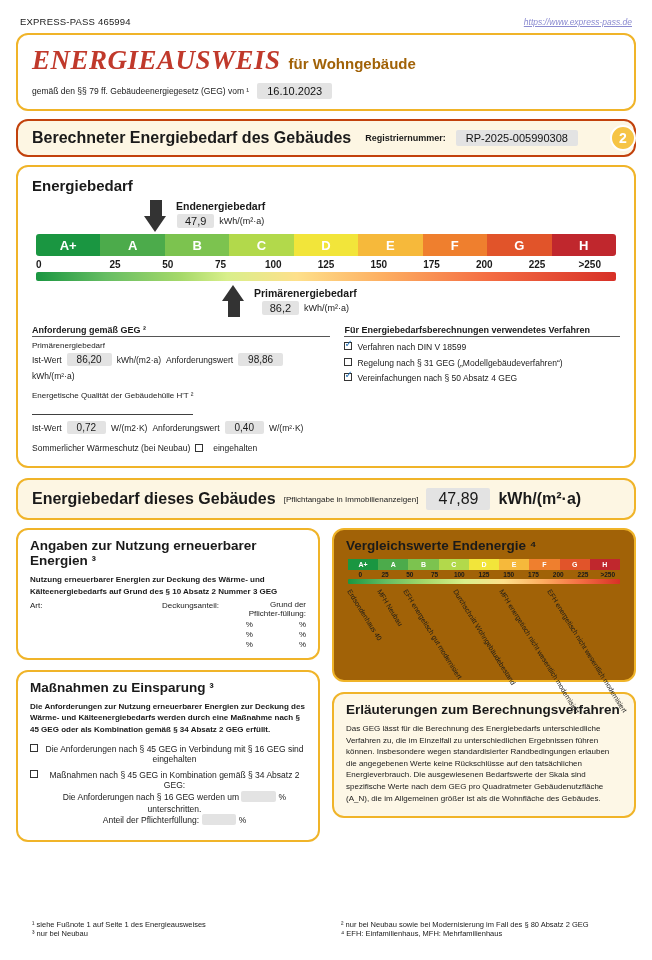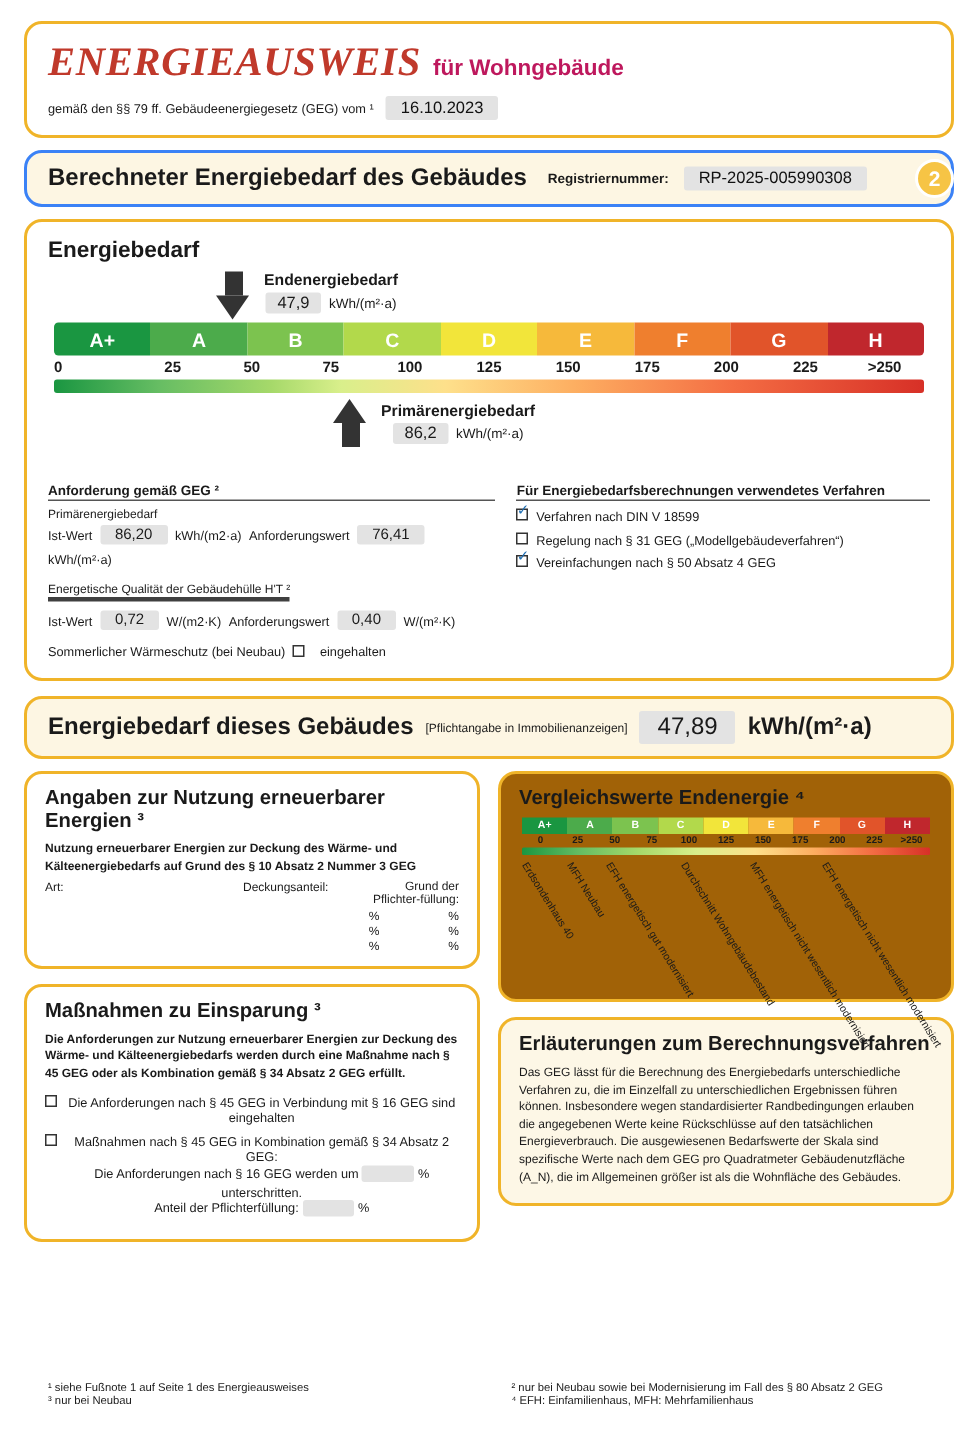--- a/index.html
+++ b/index.html
@@ -28,30 +28,30 @@
   }
 
   
   .headercard { padding: 10px 29px 10px 14px; margin-bottom:8px; }
   .title-row { display:flex; align-items:baseline; gap:8px; }
   .eaw {
     font-family:"Liberation Serif", serif;
     font-style: italic; font-weight:bold;
     font-size: 27px; color:#c0392b; letter-spacing:.5px;
   }
-  .fuer { font-size:15px; font-weight:bold; color:#be185d; }
+  .fuer { font-size:15px; font-weight:bold; color:#a16207; }
   .sub-row { display:flex; align-items:center; gap:8px; margin-top:7px; font-size:8.5px; }
   .fieldbox {
     background:#e3e3e3; border-radius:2px; padding:2px 10px; font-size:11px; color:#111;
     display:inline-block; min-width: 60px; text-align:center;
   }
 
   
   .bar {
-    border:2px solid #3b82f6; border-radius:12px; background:#fdf6e3;
+    border:2px solid #c2410c; border-radius:12px; background:#fdf6e3;
     padding: 8px 14px; display:flex; align-items:center; gap:10px; margin-bottom:8px;
     position:relative;
   }
   .bar h2 { margin:0; font-size:16px; font-weight:bold; }
   .reg-label { font-size:9px; font-weight:bold; margin-left:4px; }
   .circle-num {
     position:absolute; right:-2px; top:50%; transform:translateY(-50%);
     width:26px;height:26px;border-radius:50%; background:#f6c445; color:#fff;
     display:flex;align-items:center;justify-content:center; font-weight:bold; font-size:14px;
     border:2px solid #fff;
@@ -81,21 +81,21 @@
   .bands .b { flex:1; color:#fff; font-weight:bold; font-size:13px; display:flex;align-items:center;justify-content:center; }
   .bands .b:first-child{ border-radius:3px 0 0 3px;}
   .bands .b:last-child{ border-radius:0 3px 3px 0;}
   .gradient-bar { height:9px; margin:2px 4px 0 4px; border-radius:2px;
     background: linear-gradient(to right,#1a9641 0%,#66bd63 12%,#a6d96a 25%,#d9ef8b 33%,#fee08b 45%,#fdae61 60%,#f46d43 78%,#d73027 100%); }
   .ticks { display:flex; margin:0 4px; font-size:10px; font-weight:bold; }
   .ticks span { flex:1; text-align:center; }
   .ticks span.first { text-align:left; }
 
   
-  .cols { display:flex; gap:14px; margin-top:24px; }
+  .cols { display:flex; gap:14px; margin-top:8px; }
   .colL { width:52%; }
   .colR { width:48%; }
   .ul { font-size:9px; font-weight:bold; border-bottom:1px solid #555; padding-bottom:1px; margin-bottom:4px; }
   .rowline { display:flex; align-items:center; gap:5px; font-size:8.5px; margin:3px 0; flex-wrap:wrap;}
   .smallbox { background:#e3e3e3; padding:1px 10px; font-size:10px; border-radius:2px; }
   .chk { width:8px;height:8px;border:1px solid #333; display:inline-block; margin-right:5px; background:#fff; flex:none;}
   .chk.on { position:relative; }
   .chk.on::after{ content:"✓"; position:absolute; left:-1px; top:-5px; font-size:10px; color:#1f6fb4; }
   .checkline{ display:flex; align-items:flex-start; font-size:8.5px; margin:5px 0; line-height:1.25;text-align:center;}
 
@@ -130,20 +130,24 @@
 
   .footer { position:absolute; left:32px; right:16px; bottom:22px; display:flex; gap:14px; font-size:7.5px; }
   .footer .f1 { width:50%; }
   .footer .f2 { width:50%; }
 </style>
 </head>
 <body>
 
 <div class="page">
 
+  <div class="topbar">
+    <div class="left">EXPRESS-PASS 465994</div>
+    <div class="right">https://www.express-pass.de</div>
+  </div>
 
   <div class="card headercard">
     <div class="title-row">
       <span class="eaw">ENERGIEAUSWEIS</span>
       <span class="fuer">für Wohngebäude</span>
     </div>
     <div class="sub-row">
       <span>gemäß den §§ 79 ff. Gebäudeenergiegesetz (GEG) vom ¹</span>
       <span class="fieldbox">16.10.2023</span>
     </div>
@@ -218,24 +222,24 @@
 
     <div class="cols">
       <div class="colL">
         <div class="ul">Anforderung gemäß GEG ²</div>
         <div style="font-size:8px; margin-bottom:3px;">Primärenergiebedarf</div>
         <div class="rowline">
           <span>Ist-Wert</span>
           <span class="smallbox">86,20</span>
           <span>kWh/(m2·a)</span>
           <span>Anforderungswert</span>
-          <span class="smallbox">76,41</span>
+          <span class="smallbox">98,86</span>
           <span>kWh/(m²·a)</span>
         </div>
-        <div style="font-size:8px; margin:7px 0 3px 0; border-bottom:3px solid #404040; display:inline-block; padding-bottom:1px;">Energetische Qualität der Gebäudehülle H'T ²</div>
+        <div style="font-size:8px; margin:7px 0 3px 0; border-bottom:1px solid #404040; display:inline-block; padding-bottom:14px;">Energetische Qualität der Gebäudehülle H'T ²</div>
         <div class="rowline">
           <span>Ist-Wert</span>
           <span class="smallbox">0,72</span>
           <span>W/(m2·K)</span>
           <span>Anforderungswert</span>
           <span class="smallbox">0,40</span>
           <span>W/(m²·K)</span>
         </div>
         <div class="rowline" style="margin-top:9px;">
           <span>Sommerlicher Wärmeschutz (bei Neubau)</span>

